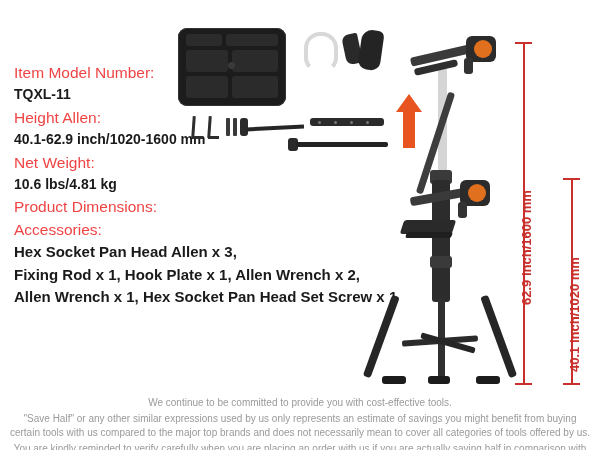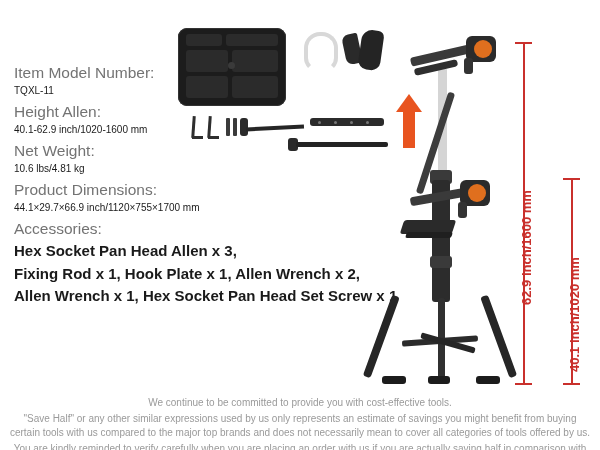--- a/index.html
+++ b/index.html
@@ -23,30 +23,30 @@
 
   
   .spec-block {
     position: absolute;
     left: 14px;
     top: 62px;
     width: 360px;
   }
   .spec-label {
     font-size: 15.5px;
-    color: #737373;
+    color: #ef4444;
     line-height: 1.45;
     font-weight: 400;
     white-space: nowrap;
   }
   .spec-value {
-    font-size: 10px;
+    font-size: 14px;
     color: #1a1a1a;
     line-height: 1.45;
-    font-weight: normal;
+    font-weight: bold;
     margin-bottom: 2px;
     white-space: nowrap;
   }
   .acc-line {
     font-size: 15px;
     color: #1a1a1a;
     font-weight: bold;
     line-height: 1.5;
     white-space: nowrap;
   }
@@ -298,21 +298,20 @@
 <div class="page">
 
   <div class="spec-block">
     <div class="spec-label">Item Model Number:</div>
     <div class="spec-value">TQXL-11</div>
     <div class="spec-label">Height Allen:</div>
     <div class="spec-value">40.1-62.9 inch/1020-1600 mm</div>
     <div class="spec-label">Net Weight:</div>
     <div class="spec-value">10.6 lbs/4.81 kg</div>
     <div class="spec-label">Product Dimensions:</div>
-    <div class="spec-value">44.1×29.7×66.9 inch/1120×755×1700 mm</div>
     <div class="spec-label">Accessories:</div>
     <div class="acc-line">Hex Socket Pan Head Allen x 3,</div>
     <div class="acc-line">Fixing Rod x 1, Hook Plate x 1, Allen Wrench x 2,</div>
     <div class="acc-line">Allen Wrench x 1, Hex Socket Pan Head Set Screw x 1</div>
   </div>
 
   <div class="parts">
     <div class="tray">
       <div class="cell c1"></div>
       <div class="cell c2"></div>

